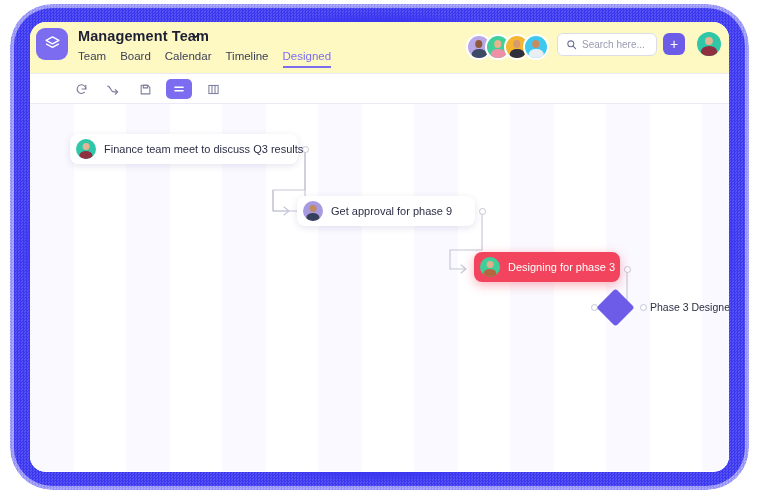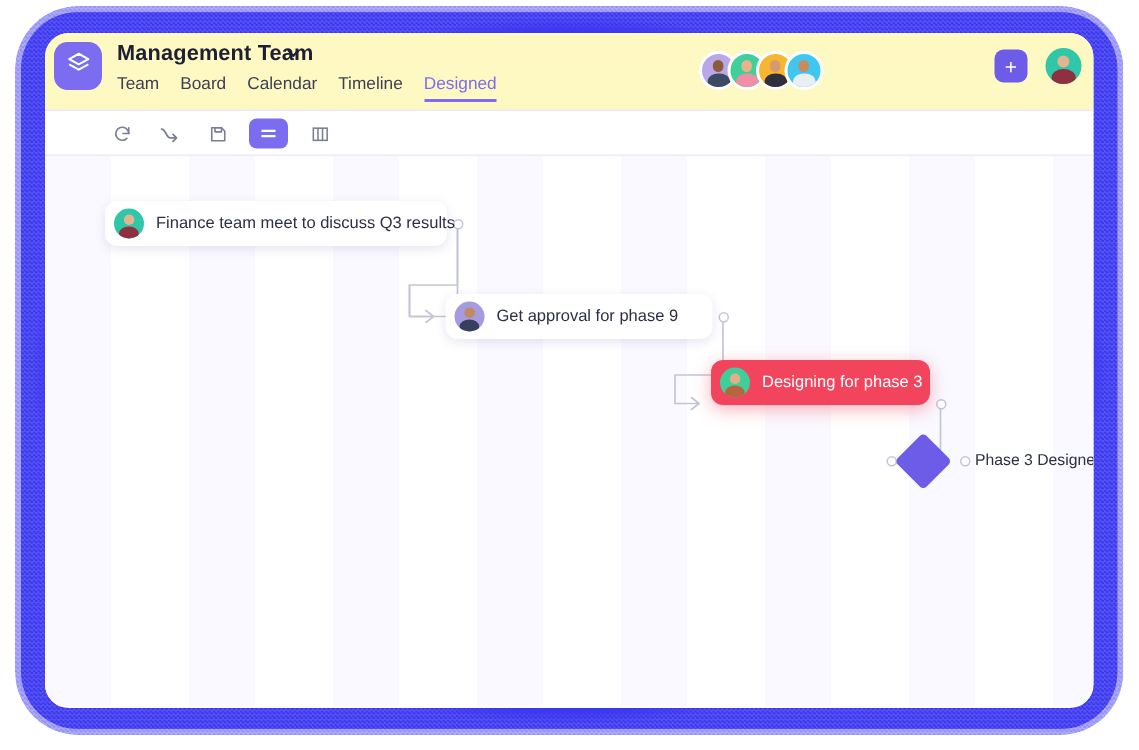--- a/index.html
+++ b/index.html
@@ -247,20 +247,29 @@
       <div class="av" style="background:#f5b731">
         <span class="head" style="background:#d79a6e"></span>
           <span class="body" style="background:#2f2f3d"></span>
       </div>
       <div class="av" style="background:#3ec8f0">
         <span class="head" style="background:#c98a5e"></span>
           <span class="body" style="background:#e9eef5"></span>
       </div>
     </div>
 
+    <div class="search-box">
+      <span>
+        <svg width="11" height="11" viewBox="0 0 24 24" fill="none" stroke="#6e7090" stroke-width="2.4" stroke-linecap="round">
+          <circle cx="10.5" cy="10.5" r="6.5"></circle>
+            <line x1="15.5" y1="15.5" x2="21" y2="21"></line>
+        </svg>
+      </span>
+      <span class="search-text">Search here...</span>
+    </div>
 
     <button class="add-btn">+</button>
 
     <div class="av me-avatar" style="background:#2fc7a8">
       <span class="head" style="background:#e3b493"></span>
         <span class="body" style="background:#8f2f3f"></span>
     </div>
 
     <div class="header-rule"></div>
   </div>
@@ -339,21 +348,21 @@
     </div>
 
     <div class="card" style="left:267px; top:92px; width:178px;">
       <span class="av" style="background:#a79ae0">
         <span class="head" style="background:#c08b62"></span>
           <span class="body" style="background:#36405c"></span>
       </span>
       <span class="card-label">Get approval for phase 9</span>
     </div>
 
-    <div class="card highlight" style="left:444px; top:136px; width:146px;">
+    <div class="card highlight" style="left:444px; top:148px; width:146px;">
       <span class="av" style="background:#3ecf9a">
         <span class="head" style="background:#e0b08a"></span>
           <span class="body" style="background:#b7653f"></span>
       </span>
       <span class="card-label">Designing for phase 3</span>
     </div>
 
 
     <div class="milestone" style="left:572px; top:190px;"></div>
     <div class="milestone-label" style="left:620px; top:197px;">Phase 3 Designed</div>

